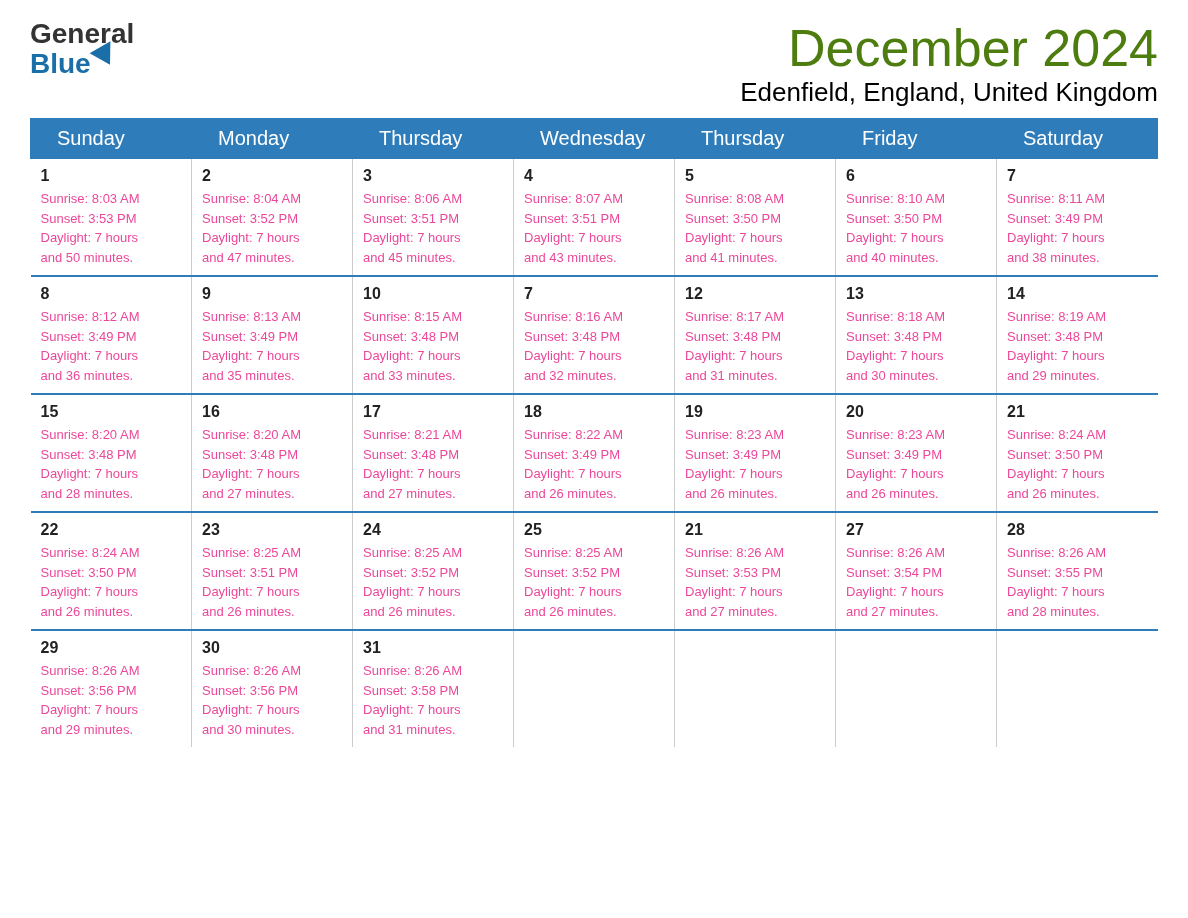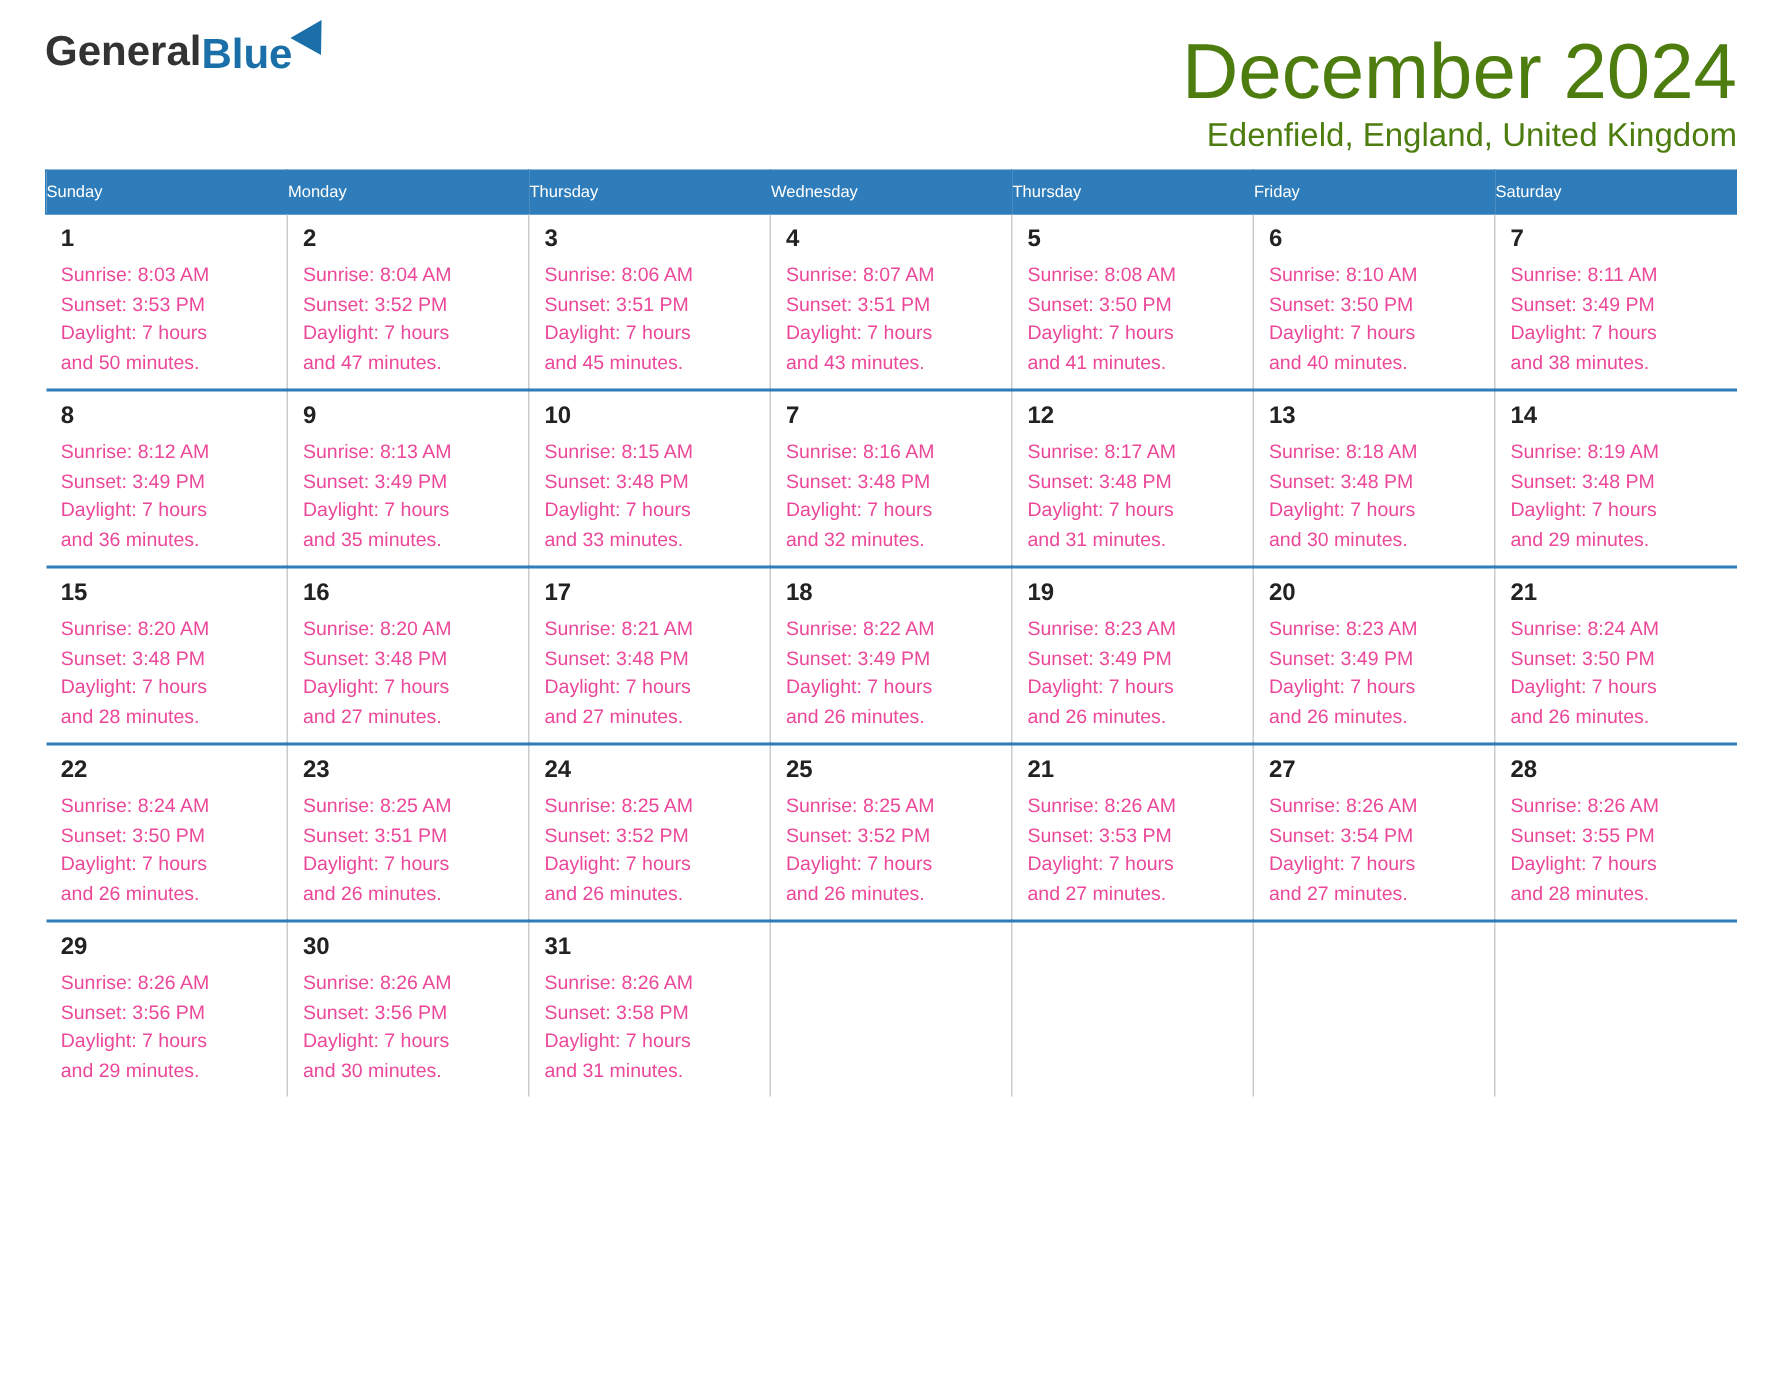--- a/index.html
+++ b/index.html
@@ -11,21 +11,21 @@
       min-height: 918px;
     }
     .header {
       display: flex;
       justify-content: space-between;
       align-items: flex-start;
       margin-bottom: 10px;
     }
     .logo {
       display: flex;
-      flex-direction: row;
+      flex-direction: column;
       align-items: flex-start;
     }
     .logo-general {
       font-size: 28px;
       font-weight: bold;
       color: #333;
       line-height: 1;
     }
     .logo-blue {
       font-size: 28px;
@@ -49,36 +49,36 @@
     .title-block {
       text-align: right;
     }
     .month-title {
       font-size: 52px;
       font-weight: normal;
       color: #4d7c0f;
       line-height: 1.1;
     }
     .location {
-      font-size: 22px;
-      color: #4d7c0f;
+      font-size: 26px;
+      color: #000000;
     }
     table {
       width: 100%;
       border-collapse: collapse;
       margin-top: 10px;
     }
     thead tr {
       background-color: #2e7dba;
     }
     thead th {
       color: #fff;
-      font-size: 11px;
+      font-size: 20px;
       font-weight: normal;
-      padding: 8px 0;
+      padding: 8px 26px;
       text-align: left;
       border: 1px solid #2e7dba;
     }
     tbody tr {
       border-bottom: 2px solid #2e7dba;
     }
     tbody td {
       vertical-align: top;
       padding: 8px 10px;
       font-size: 13.5px;

